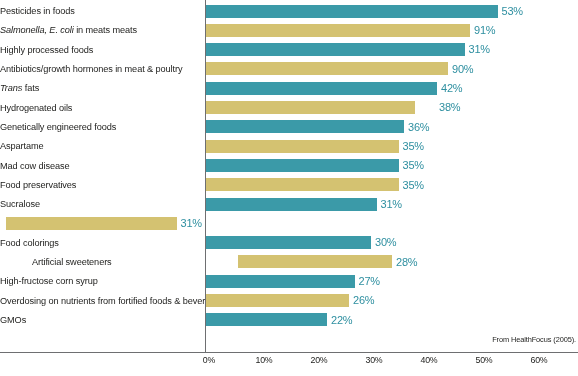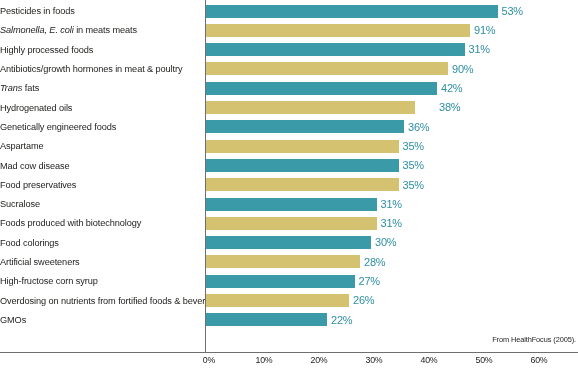--- a/index.html
+++ b/index.html
@@ -133,34 +133,33 @@
         </div>
       </div>
       <div class="row" style="top: 194.5px;">
         <div class="cat-label"><span>Sucralose</span></div>
         <div class="bar-zone">
           <div class="bar teal" style="left: 6px; width: 170.5px;"></div>
           <div class="val" style="left: 180.5px;">31%</div>
         </div>
       </div>
       <div class="row" style="top: 213.8px;">
-        <div class="cat-label"><span>Foods produced with biotechnology</span></div>
         <div class="bar-zone">
           <div class="bar gold" style="left: 6px; width: 170.5px;"></div>
           <div class="val" style="left: 180.5px;">31%</div>
         </div>
       </div>
       <div class="row" style="top: 233.1px;">
         <div class="cat-label"><span>Food colorings</span></div>
         <div class="bar-zone">
           <div class="bar teal" style="left: 6px; width: 165px;"></div>
           <div class="val" style="left: 175px;">30%</div>
         </div>
       </div>
-      <div class="row" style="top: 252.4px;">
+      <div class="row" style="top: 252.4px; padding-left: 32px;">
         <div class="cat-label"><span>Artificial sweeteners</span></div>
         <div class="bar-zone">
           <div class="bar gold" style="left: 6px; width: 154px;"></div>
           <div class="val" style="left: 164px;">28%</div>
         </div>
       </div>
       <div class="row" style="top: 271.7px;">
         <div class="cat-label"><span>High-fructose corn syrup</span></div>
         <div class="bar-zone">
           <div class="bar teal" style="left: 6px; width: 148.5px;"></div>

